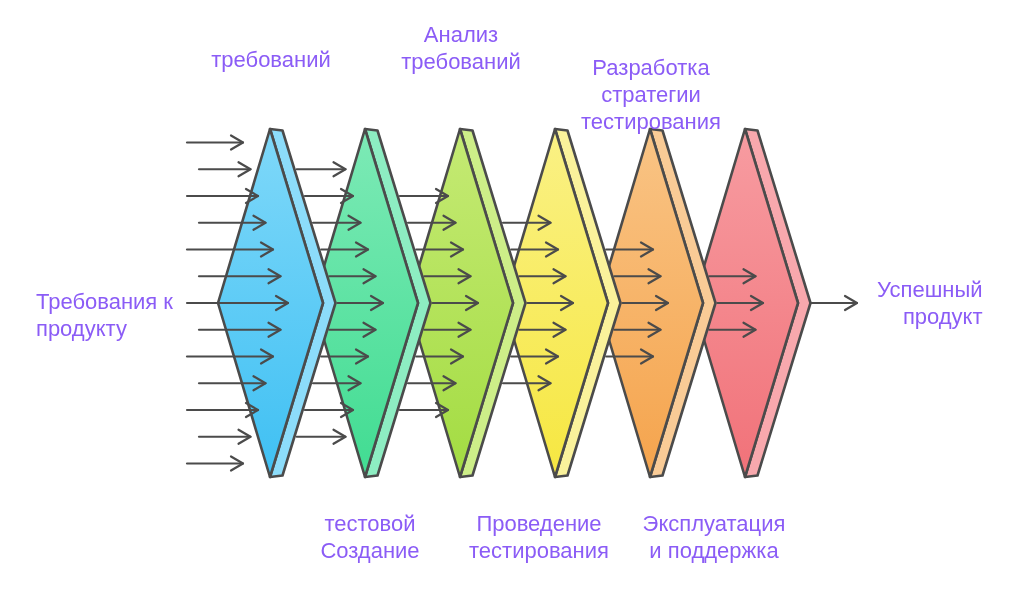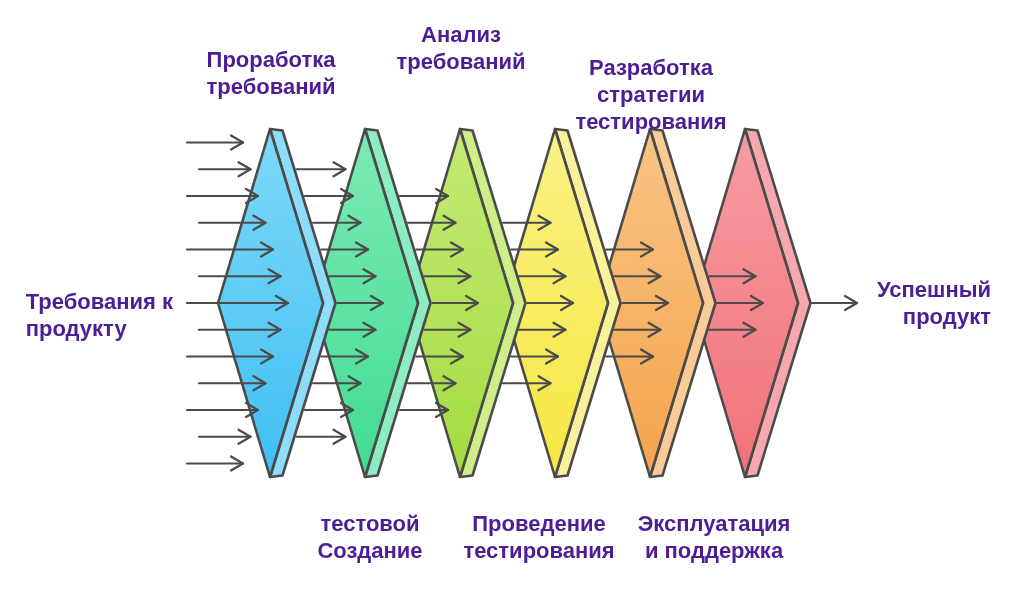--- a/index.html
+++ b/index.html
@@ -4,23 +4,22 @@
 <style>
   html,body{margin:0;padding:0;background:#ffffff;}
   #stage-area{
     position:relative;width:1024px;height:614px;overflow:hidden;
     background:#ffffff;
     font-family:"Liberation Sans", sans-serif;
   }
   #diagram-svg{position:absolute;left:0;top:0;}
   .lbl{
     position:absolute;
-    font-size:22px;line-height:27px;color:#4c1d95;
+    font-size:22px;line-height:27px;color:#8b5cf6;
     white-space:nowrap;
-    font-weight:bold;
   }
   .lbl span{display:block;}
   .lbl.centered{transform:translateX(-50%);text-align:center;}
   #lab-s1{left:271px;top:46px;}
   #lab-s2{left:461px;top:21px;}
   #lab-s3{left:651px;top:54px;}
   #lab-s4{left:370px;top:510px;}
   #lab-s5{left:539px;top:510px;}
   #lab-s6{left:714px;top:510px;}
   #lab-in{right:851px;top:288px;text-align:left;}
@@ -203,21 +202,20 @@
           <polyline points="333.5,429.75 345.5,436.75 333.5,443.75"></polyline>
         </g>
         <g>
           <line x1="187" y1="463.5" x2="243" y2="463.5"></line>
           <polyline points="231,456.5 243,463.5 231,470.5"></polyline>
         </g>
       </g>
     </svg>
 
   <div class="lbl centered" id="lab-s1">
-      <span>Проработка</span>
       <span>требований</span>
     </div>
   <div class="lbl centered" id="lab-s2">
       <span>Анализ</span>
       <span>требований</span>
     </div>
   <div class="lbl centered" id="lab-s3">
       <span>Разработка</span>
       <span>стратегии</span>
       <span>тестирования</span>

